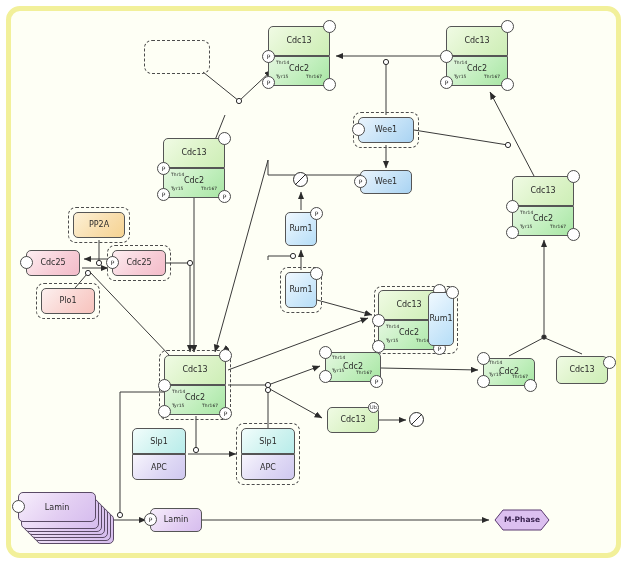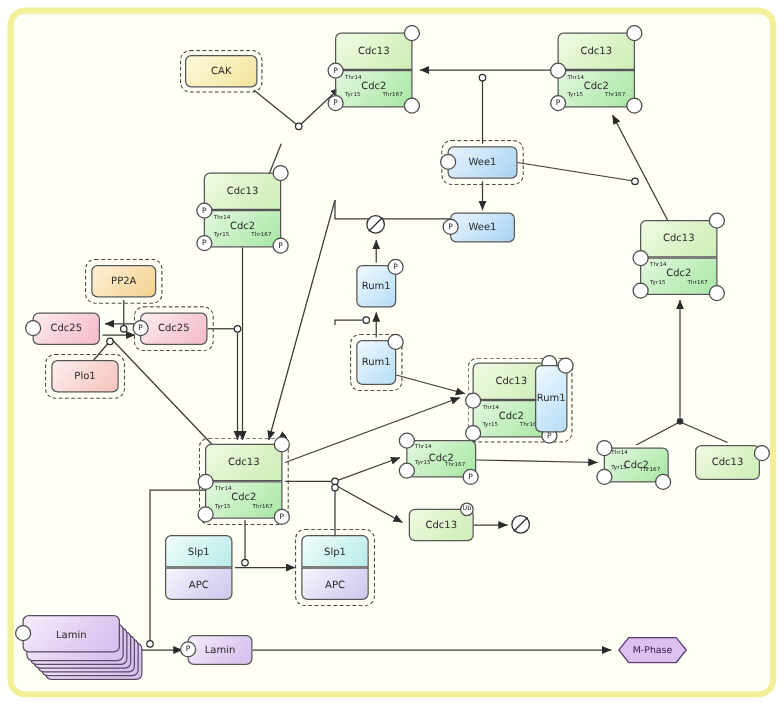--- a/index.html
+++ b/index.html
@@ -68,21 +68,21 @@
   .degrade{position:absolute;width:17px;height:17px;}
 
   
   .stack{position:absolute;}
   .stack .sheet{
     position:absolute;width:78px;height:30px;box-sizing:border-box;
     border:1px solid #5a4a66;border-radius:5px;
   }
 
   
-  .hexnode{position:absolute;}
+  .hexnode{position:absolute;font-weight:bold;}
   .hexlabel{position:absolute;width:100%;text-align:center;font-size:7.5px;color:#3a2350;}
 </style>
 </head>
 <body>
 
 <div id="stage">
 
   <div class="compartment"></div>
 
   <svg id="edges" viewBox="0 0 627 564">
@@ -177,23 +177,20 @@
       <path d="M168,392 L120,392 L120,513"></path>
       <circle cx="120" cy="515" r="2.6" fill="#fff" stroke="#2b2b2b"></circle>
 
       <path d="M202,520 L489,520" marker-end="url(#arr)"></path>
 
       <path d="M194,198 L194,352" marker-end="url(#arr)"></path>
     </g>
   </svg>
 
   <div class="dashed" style="left:144px;top:40px;width:66px;height:34px;"></div>
-  <div class="node macro c-yellow" style="left:148px;top:44px;width:58px;height:26px;">
-    <span>CAK</span>
-  </div>
 
   <div class="complex" style="left:268px;top:26px;width:62px;height:60px;">
     <div class="part top c-cdc13" style="height:30px;"></div>
     <div class="part bot c-cdc2" style="height:30px;"></div>
     <div class="partlabel" style="top:10px;">Cdc13</div>
     <div class="partlabel" style="top:38px;">Cdc2</div>
     <div class="sv" style="left:55px;top:-6px;"></div>
     <div class="sv" style="left:-6px;top:24px;">P</div>
     <div class="res" style="left:8px;top:34px;">Thr14</div>
     <div class="sv" style="left:-6px;top:50px;">P</div>

